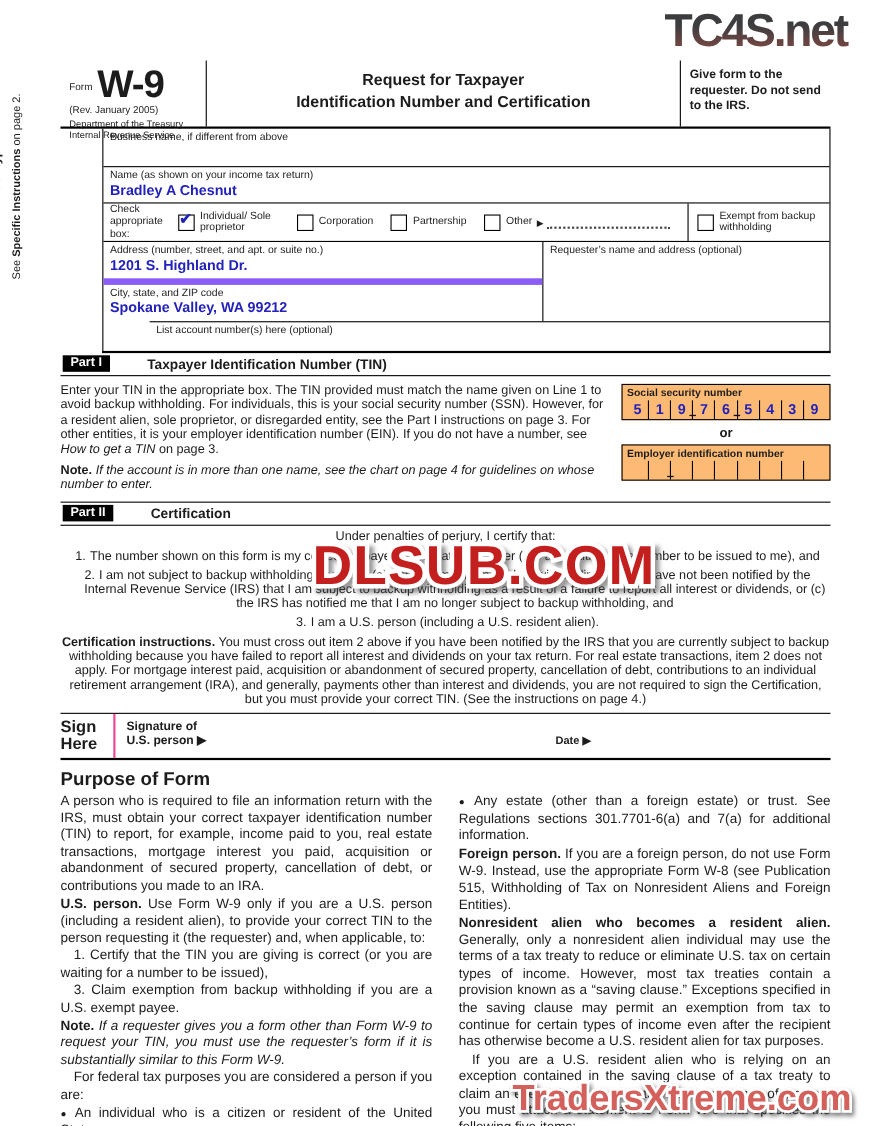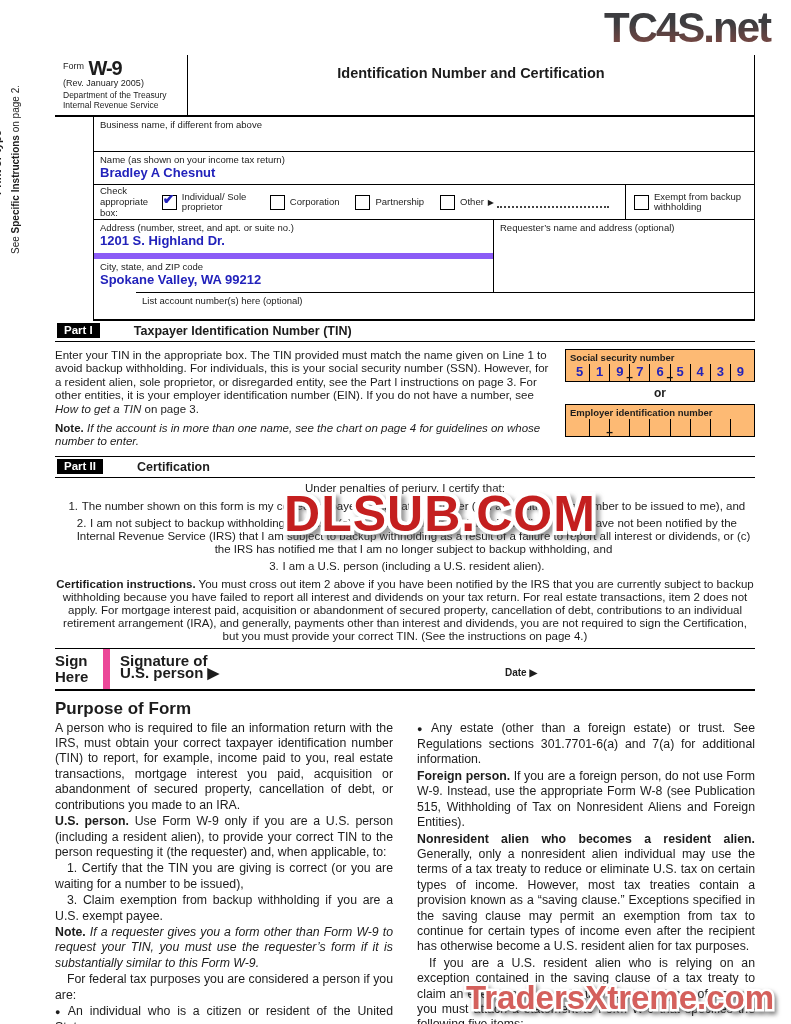--- a/index.html
+++ b/index.html
@@ -4,21 +4,21 @@
 <style>
   html,body{margin:0;padding:0;background:#e8e8e8;}
   .page{position:relative;width:791px;height:1024px;background:#fff;overflow:hidden;
         font-family:"Liberation Sans",sans-serif;color:#1c1c1c;}
   .content{position:absolute;left:55px;top:55px;width:700px;}
 
   
   .hdr{display:flex;border-bottom:2px solid #000;height:60px;}
   .hdr-left{width:120px;border-right:1px solid #000;padding:2px 4px 0 8px;}
   .formword{font-size:9px;vertical-align:6px;}
-  .w9{font-size:20px;font-weight:bold;letter-spacing:-1px;text-align:right;}
+  .w9{font-size:35px;font-weight:bold;letter-spacing:-1px;text-align:right;}
   .rev{font-size:9px;margin-top:-2px;}
   .dept{font-size:8.5px;margin-top:3px;line-height:1.15;}
   .hdr-mid{flex:1;border-right:1px solid #000;text-align:center;padding-top:9px;
            font-weight:bold;font-size:14.5px;line-height:1.35;}
   .hdr-right{width:126px;padding:7px 2px 0 8px;font-weight:bold;font-size:11px;line-height:1.25;}
 
   
   .vtext{position:absolute;transform:rotate(-90deg);transform-origin:left bottom;white-space:nowrap;}
   .v1{left:3px;top:183px;font-size:11px;font-weight:bold;}
   .v2{left:21px;top:243px;font-size:10px;}
@@ -75,21 +75,21 @@
   .p2body{font-size:11.5px;line-height:13.2px;padding-top:4px;}
   .p2body p{margin:0 0 4px 0;text-align:center;}
   .hang{padding-left:17px;text-indent:-17px;}
   .num{display:inline-block;width:17px;text-indent:0;}
   .boldlead{font-weight:bold;}
   .it{font-style:italic;}
 
   
   .signrow{display:flex;border-top:1.5px solid #000;border-bottom:2px solid #000;height:40px;margin-top:3px;}
   .signlab{width:48px;font-size:15px;font-weight:bold;line-height:16px;padding-top:4px;}
-  .sigcell{flex:1;border-left:7px solid #ec4899;padding:6px 0 0 10px;font-size:15px;font-weight:bold;line-height:12px;}
+  .sigcell{flex:1;border-left:2px solid #ec4899;padding:6px 0 0 10px;font-size:11px;font-weight:bold;line-height:12px;}
   .datecell{width:250px;padding-top:18px;font-size:10px;font-weight:bold;}
 
   
   .purpose-h{font-size:17px;font-weight:bold;margin:8px 0 2px 0;}
   .cols{display:flex;gap:24px;}
   .pcol{flex:1;font-size:12.3px;line-height:15.4px;text-align:justify;}
   .pcol p{margin:0 0 1px 0;}
   .pcol .ind{text-indent:12px;}
   .bullet{margin-right:4px;font-size:9px;}
 
@@ -113,22 +113,24 @@
       <div class="hdr-left">
         <span class="formword">Form</span>
         <span class="w9">W-9</span>
         <div class="rev">(Rev. January 2005)</div>
         <div class="dept">
           <div>Department of the Treasury</div>
           <div>Internal Revenue Service</div>
         </div>
       </div>
       <div class="hdr-mid">
+        <div>Request for Taxpayer</div>
         <div>Identification Number and Certification</div>
       </div>
+      <div class="hdr-right">Give form to the requester. Do not send to the IRS.</div>
     </div>
 
     <div class="rowsbox">
 
       <div class="frow row-biz">
         <div class="flabel">Business name, if different from above</div>
         <div class="fvalue"></div>
       </div>
 
       <div class="frow row-name">

